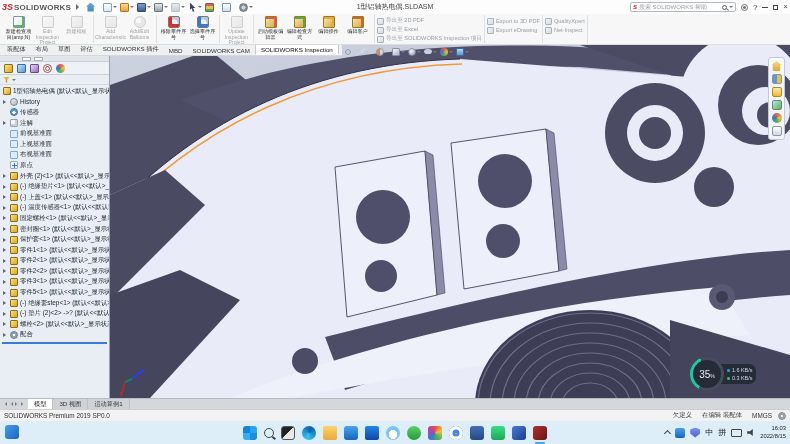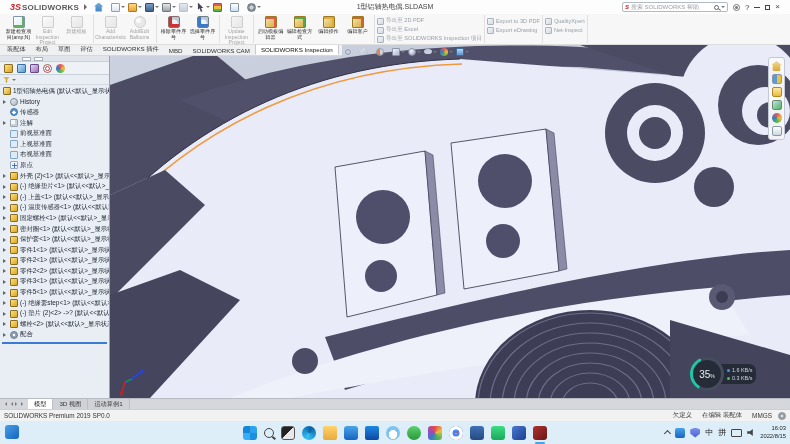--- a/index.html
+++ b/index.html
@@ -2,21 +2,21 @@
 <html><head>
 <meta charset="utf-8">
 <style>
   html,body{margin:0;padding:0;background:#222;}
   .app{position:relative;width:790px;height:444px;overflow:hidden;background:#fff;
        font-family:"Liberation Sans",sans-serif;-webkit-font-smoothing:antialiased;}
   .app *{box-sizing:border-box;}
 
   
   .titlebar{position:absolute;left:0;top:0;width:790px;height:14px;background:#fdfdfd;
-            display:flex;align-items:center;padding:0 10px;z-index:30;}
+            display:flex;align-items:center;padding:0 2px;z-index:30;}
   .sw-logo{display:flex;align-items:baseline;gap:1px;margin-right:4px;}
   .sw-logo .mark{color:#d0222c;font-weight:bold;font-style:italic;font-size:9px;}
   .sw-logo .word{color:#5a5a5a;font-weight:bold;font-size:8px;letter-spacing:.2px;}
   .flyout{width:0;height:0;border:3px solid transparent;border-left-color:#666;margin:0 4px 0 1px;}
   .qtb{display:flex;align-items:center;gap:3px;}
   .qtb .qslot{display:flex;align-items:center;gap:1px;}
   .qi{width:9px;height:9px;border-radius:1px;display:inline-block;}
   .cdn{width:0;height:0;border:2px solid transparent;border-top-color:#777;margin-top:2px;display:inline-block;}
   .qt-home{background:linear-gradient(180deg,#6fa8dc,#3d85c6);clip-path:polygon(50% 0,100% 45%,85% 45%,85% 100%,15% 100%,15% 45%,0 45%);}
   .qt-new{background:linear-gradient(180deg,#fff,#dbe6f1);border:1px solid #8aa0b8;}

